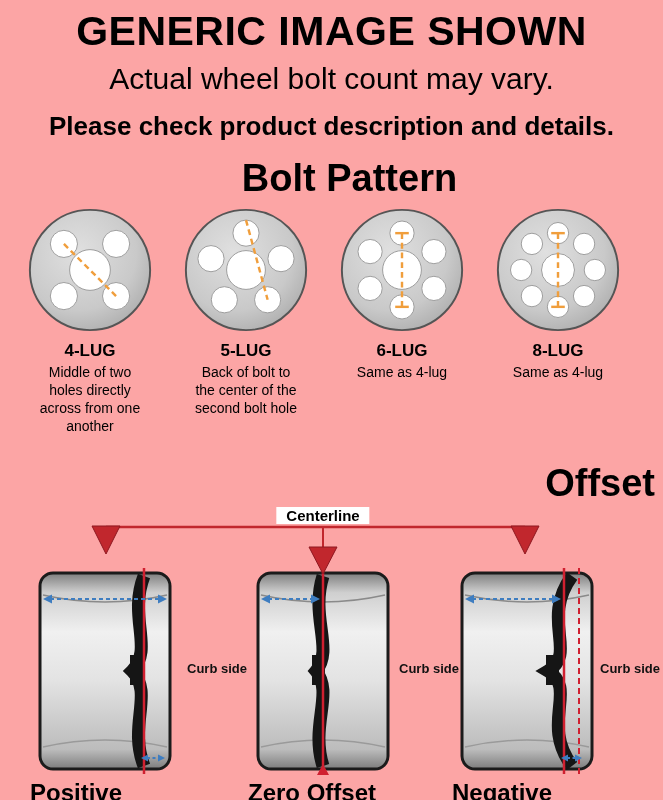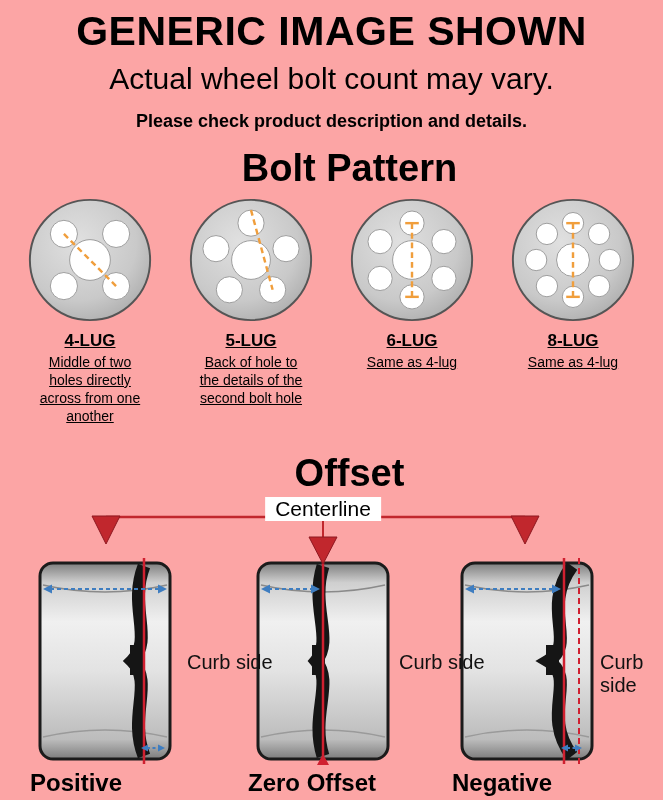--- a/index.html
+++ b/index.html
@@ -4,39 +4,39 @@
 <style>
   html,body { margin:0; padding:0; background:#fff; }
   .page {
     position:relative; width:663px; height:800px; overflow:hidden;
     background:#fca5a5; color:#000;
     font-family:"Liberation Sans","DejaVu Sans",sans-serif;
   }
   .header { text-align:center; padding-top:6px; }
   .title   { font-size:41px; font-weight:800; letter-spacing:.5px; margin:2px 0 7px; }
   .subtitle{ font-size:30px; font-weight:400; margin:0 0 12px; }
-  .note    { font-size:18px; font-weight:700; margin:15px; }
+  .note    { font-size:26px; font-weight:700; margin:15px; }
   .section-heading { text-align:center; font-size:38px; font-weight:800; margin:12px 0 6px;padding-left:36px; }
 
-  .patterns-row { display:flex; justify-content:space-between; padding:0 12px;text-decoration:underline; }
+  .patterns-row { display:flex; justify-content:flex-start; padding:0 12px; }
   .pattern-col  { width:156px; text-align:center; }
   .pattern-col svg { display:block; margin:0 auto; }
   .lug-label { font-size:17px; font-weight:700; margin-top:7px; }
   .lug-desc  { font-size:14px; line-height:1.28; margin:3px auto 12px; max-width:110px; }
 
-  .offset-heading { margin:14px 15px 2px; }
+  .offset-heading { margin:14px 8px 2px;text-align:right; }
   .offset-diagram { position:relative; height:300px; }
   .connector { position:absolute; top:0; left:0; z-index:3; pointer-events:none; }
   .centerline-label {
     position:absolute; top:0; left:323px; transform:translateX(-50%);
-    background:#fff; padding:0 10px; font-size:21px; font-weight:400; z-index:4;
+    background:#fff; padding:0 10px; font-size:15px; font-weight:700; z-index:4;
   }
   .xsection { position:absolute; top:58px; z-index:1; }
   #xs1 { left:30px; }  #xs2 { left:248px; }  #xs3 { left:452px; }
-  .curb-side { position:absolute; top:154px; font-size:20px; color:#111; z-index:2; }
+  .curb-side { position:absolute; top:154px; font-size:13px; color:#111; z-index:2;font-weight:bold; }
   #curb1 { left:187px; } #curb2 { left:399px; } #curb3 { left:600px; }
   .offset-label { position:absolute; top:272px; width:150px; 
                   font-size:24px; font-weight:700; }
   #ol1 { left:30px; } #ol2 { left:248px; } #ol3 { left:452px; }
 </style>
 </head>
 <body>
 
 <div class="page">
 
@@ -90,21 +90,21 @@
         <circle cx="66" cy="66" r="20" fill="#fff" stroke="#9b9b9b"></circle>
         <circle cx="66" cy="28" r="13.5" fill="#fff" stroke="#9b9b9b"></circle>
         <circle cx="29.9" cy="54.3" r="13.5" fill="#fff" stroke="#9b9b9b"></circle>
         <circle cx="43.7" cy="96.7" r="13.5" fill="#fff" stroke="#9b9b9b"></circle>
         <circle cx="88.3" cy="96.7" r="13.5" fill="#fff" stroke="#9b9b9b"></circle>
         <circle cx="102.1" cy="54.3" r="13.5" fill="#fff" stroke="#9b9b9b"></circle>
         <line x1="66" y1="14.5" x2="88.3" y2="96.7" stroke="#f09e3c" stroke-width="2.5" stroke-dasharray="6 4"></line>
       </svg>
       <figcaption>
         <div class="lug-label">5-LUG</div>
-        <div class="lug-desc">Back of hole to the details of the second bolt hole</div>
+        <div class="lug-desc">Back of bolt to the center of the second bolt hole</div>
       </figcaption>
     </figure>
 
     <figure class="pattern-col" style="margin:0">
       <svg width="128" height="128" viewBox="0 0 132 132">
         <circle cx="66" cy="66" r="62" fill="url(#discGrad)" stroke="#555" stroke-width="2"></circle>
         <circle cx="66" cy="66" r="20" fill="#fff" stroke="#9b9b9b"></circle>
         <circle cx="66" cy="28" r="12.5" fill="#fff" stroke="#9b9b9b"></circle>
         <circle cx="98.9" cy="47" r="12.5" fill="#fff" stroke="#9b9b9b"></circle>
         <circle cx="98.9" cy="85" r="12.5" fill="#fff" stroke="#9b9b9b"></circle>

